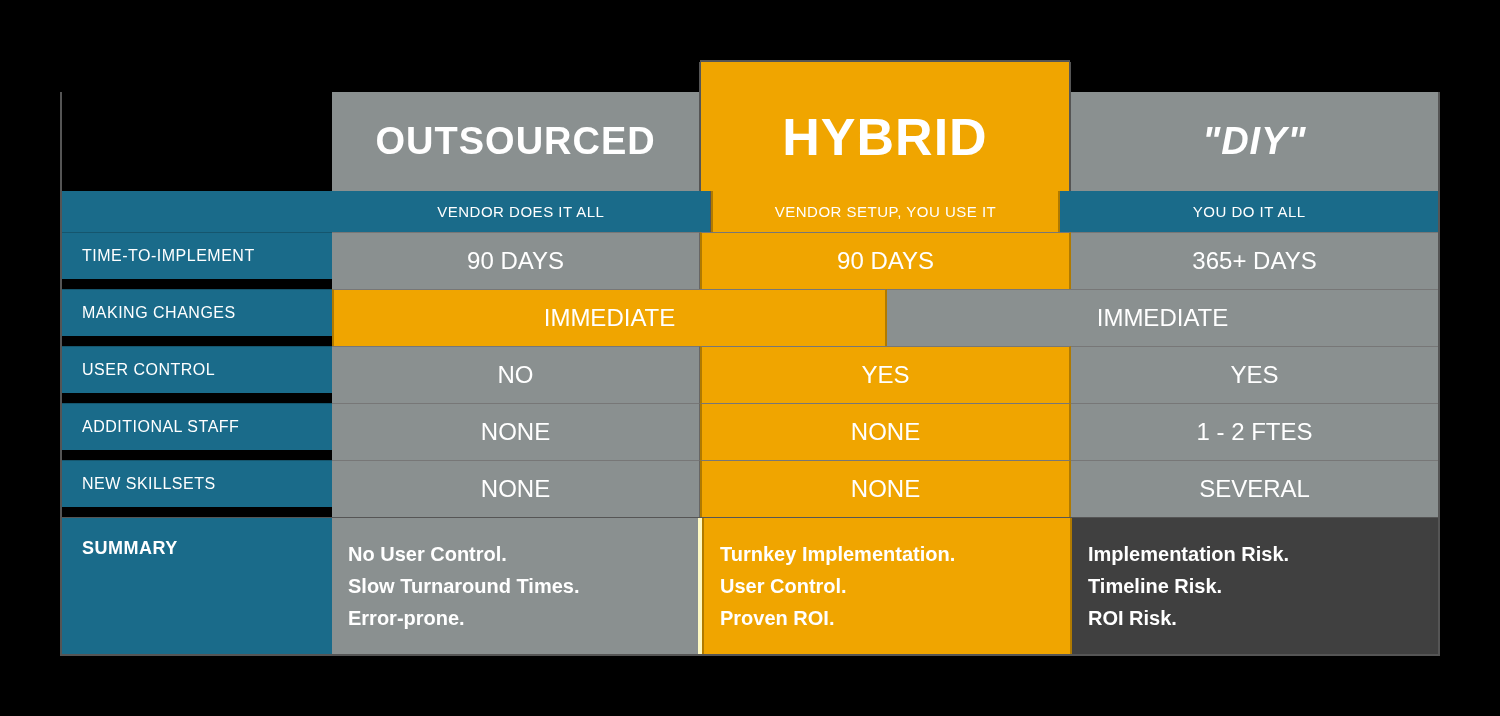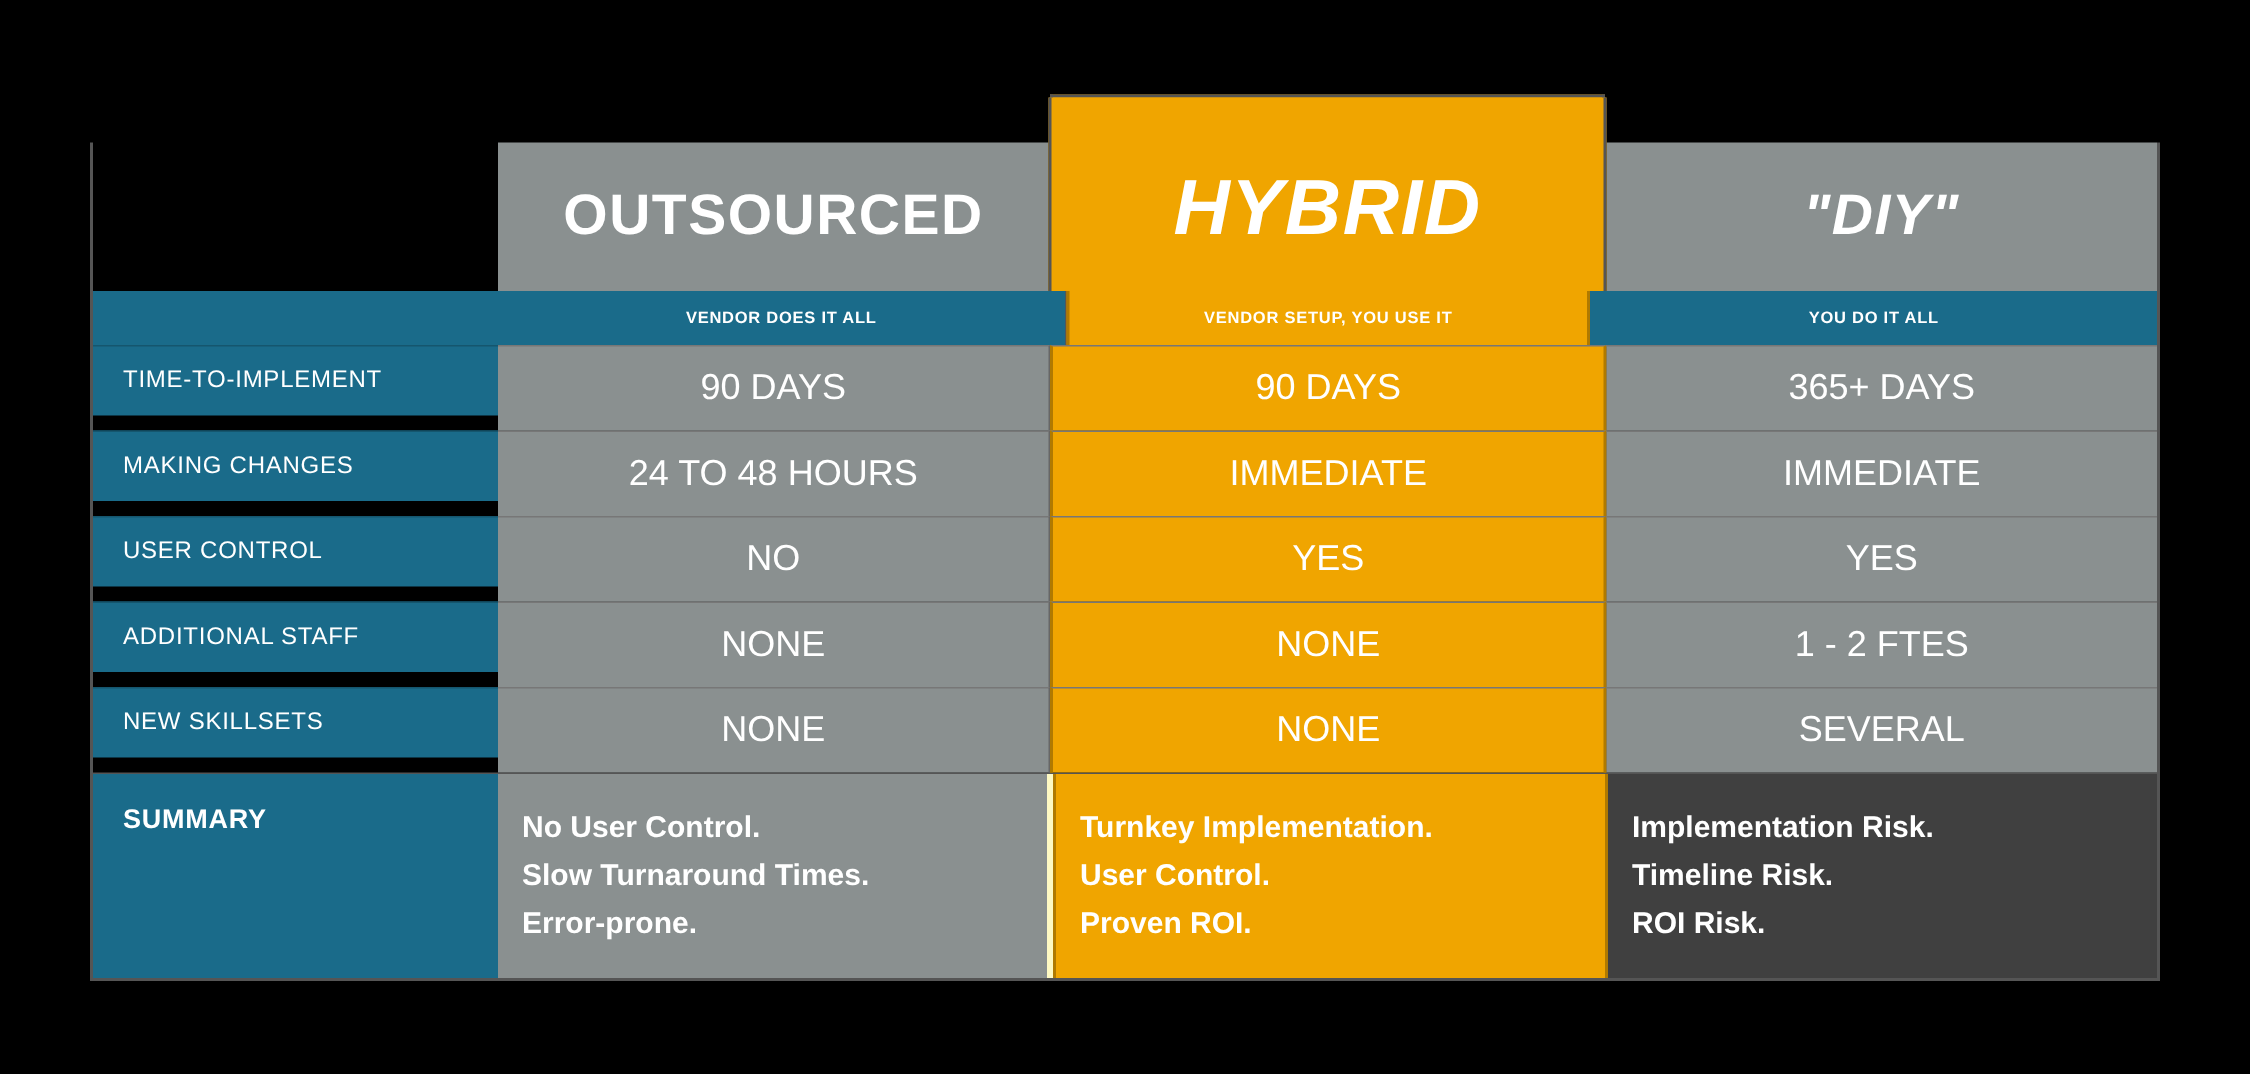--- a/index.html
+++ b/index.html
@@ -48,21 +48,20 @@
       flex: 1;
       background: #f0a500;
       display: flex;
       align-items: center;
       justify-content: center;
       padding: 10px 16px;
       position: relative;
       
       margin-top: -30px;
       padding-top: 30px;
-      font-style: italic;
     }
 
     .col-diy-header {
       flex: 1;
       background: #8a9090;
       display: flex;
       align-items: center;
       justify-content: center;
       padding: 28px 16px;
     }
@@ -207,22 +206,22 @@
     .header-title.hybrid-title {
       font-size: 52px;
     }
 
     .header-title.diy-title {
       font-style: italic;
     }
 
     .subtitle-text {
       color: #fff;
-      font-size: 11px;
-      font-weight: 700;
+      font-size: 15px;
+      font-weight: 400;
       text-transform: uppercase;
       letter-spacing: 0.5px;
       text-align: center;
     }
 
     .label-text {
       color: #fff;
       font-size: 16px;
       letter-spacing: 0.5px;
       text-transform: uppercase;
@@ -327,23 +326,20 @@
         <span class="data-text">90 DAYS</span>
       </div>
       <div class="cell-data diy-col">
         <span class="data-text">365+ DAYS</span>
       </div>
     </div>
         <div class="data-row">
       <div class="cell-label">
         <span class="label-text">MAKING CHANGES</span>
       </div>
-      <div class="cell-data outsourced-col">
-        <span class="data-text">24 TO 48 HOURS</span>
-      </div>
       <div class="cell-data hybrid-col" style="border-left: 2px solid #b07a00; border-right: 2px solid #b07a00;">
         <span class="data-text">IMMEDIATE</span>
       </div>
       <div class="cell-data diy-col">
         <span class="data-text">IMMEDIATE</span>
       </div>
     </div>
         <div class="data-row">
       <div class="cell-label">
         <span class="label-text">USER CONTROL</span>

